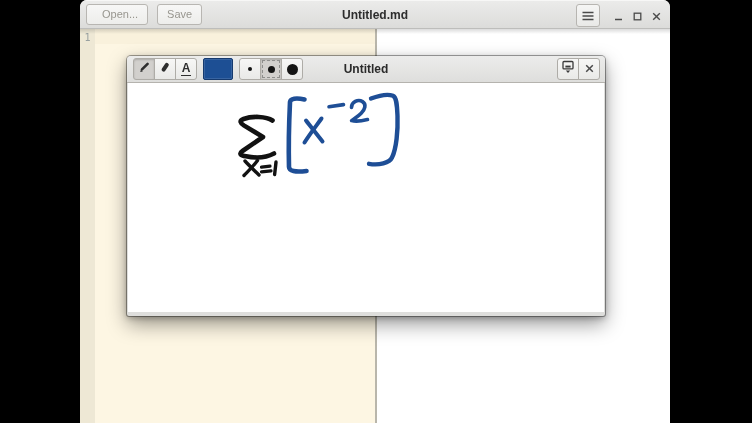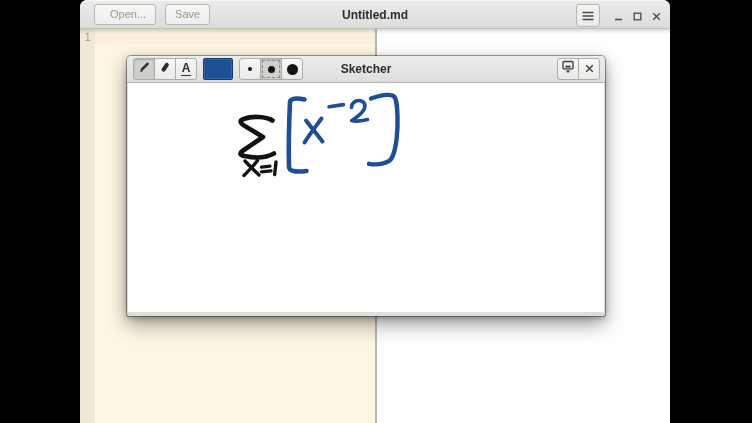--- a/index.html
+++ b/index.html
@@ -13,21 +13,21 @@
              box-shadow:0 0 0 1px rgba(0,0,0,.45);}
   .ed-header{position:relative;height:29px;box-sizing:border-box;
              background:linear-gradient(#ebebea,#dcdcda);
              border-top:1px solid #f7f7f6;border-bottom:1px solid #bdbdbb;
              display:flex;align-items:center;}
   .ed-title{position:absolute;left:0;right:0;text-align:center;
             font-size:12px;font-weight:bold;color:#2d2d2d;pointer-events:none;}
   .hb-btn{height:19px;padding:0 9px;margin-top:-1px;border:1px solid #b8b6b2;border-radius:3px;
           background:linear-gradient(#f7f7f6,#ededeb);
           font-size:11px;color:#98968f;display:flex;align-items:center;z-index:2;}
-  .hb-btn.open{margin-left:14px;padding-left:15px;}
+  .hb-btn.open{margin-left:6px;padding-left:15px;}
   .hb-btn.save{margin-left:9px;}
   .ed-controls{position:absolute;right:4px;top:0;height:29px;display:flex;align-items:center;z-index:2;}
   .menu-btn{width:22px;height:21px;border:1px solid #b7b5b1;border-radius:3px;
             background:linear-gradient(#f5f5f4,#e9e9e7);
             display:flex;align-items:center;justify-content:center;margin-right:9px;}
   .wc-btn{width:19px;height:21px;display:flex;align-items:center;justify-content:center;background:transparent;}
   .ed-content{display:flex;height:394px;position:relative;}
   .pane-src{width:295px;display:flex;background:#fdf6e3;}
   .gutter{width:15px;background:#eee8d5;font-family:"DejaVu Sans Mono",monospace;
           font-size:10px;color:#98a0a0;text-align:center;padding-top:3px;box-sizing:border-box;}
@@ -133,21 +133,21 @@
         </div>
       </div>
       <div class="pane-sep"></div>
       <div class="pane-preview"></div>
       <div class="hdr-shadow"></div>
     </div>
   </div>
 
   <div class="sk-window">
     <div class="sk-titlebar">
-      <div class="sk-title">Sketcher</div>
+      <div class="sk-title">Untitled</div>
 
       <div class="grp">
         <div class="tbtn active">
           <span>
             <svg width="14" height="14" viewBox="0 0 14 14">
               <line x1="5" y1="9.4" x2="10.6" y2="3.8" stroke="#2e2e2e" stroke-width="2.6" stroke-linecap="round"></line>
               <path d="M3.2 12 L5.8 11.4 L4 9.5 Z" fill="#2e2e2e"></path>
             </svg>
           </span>
         </div>

